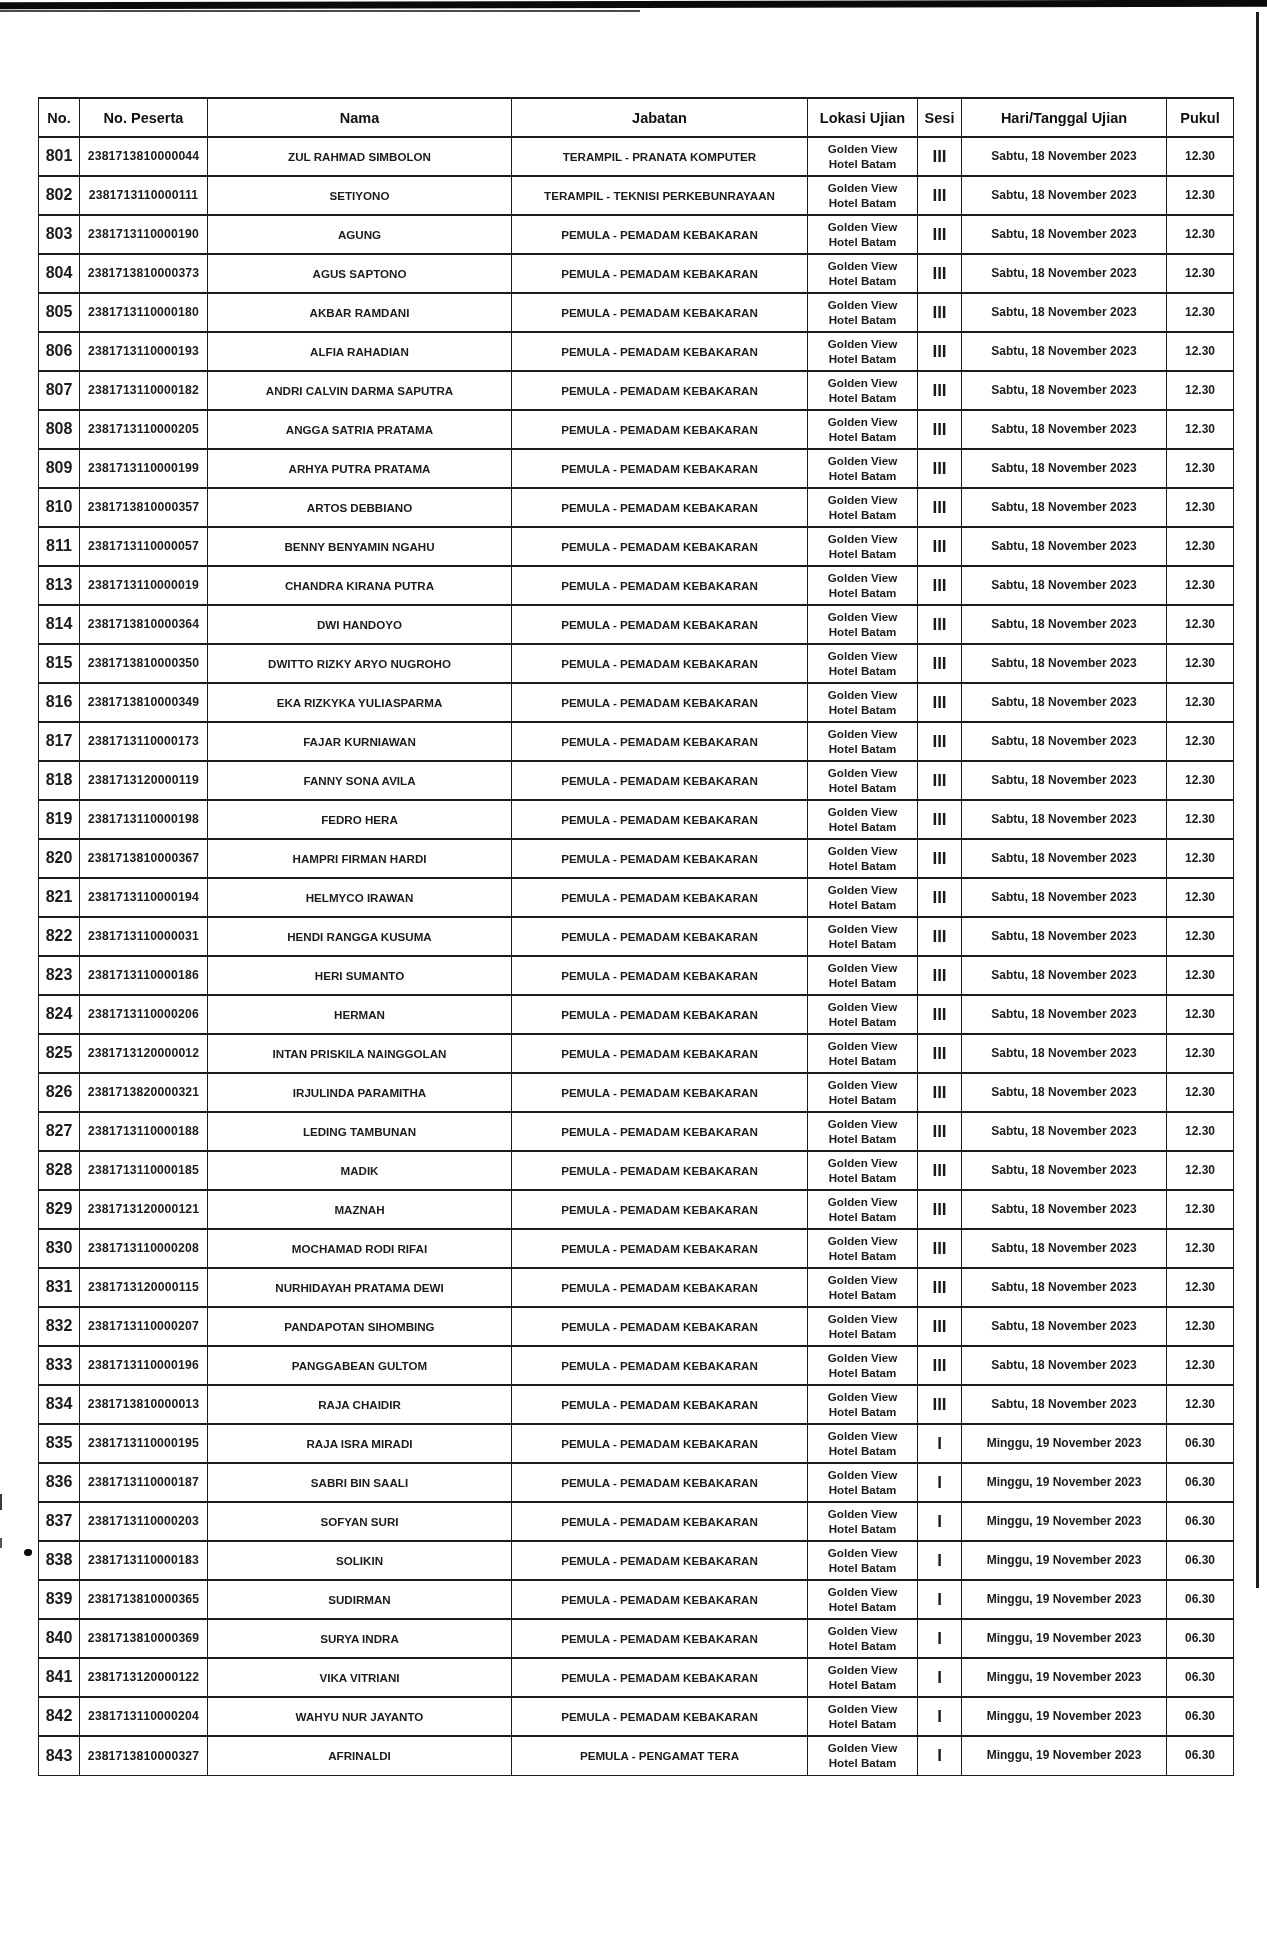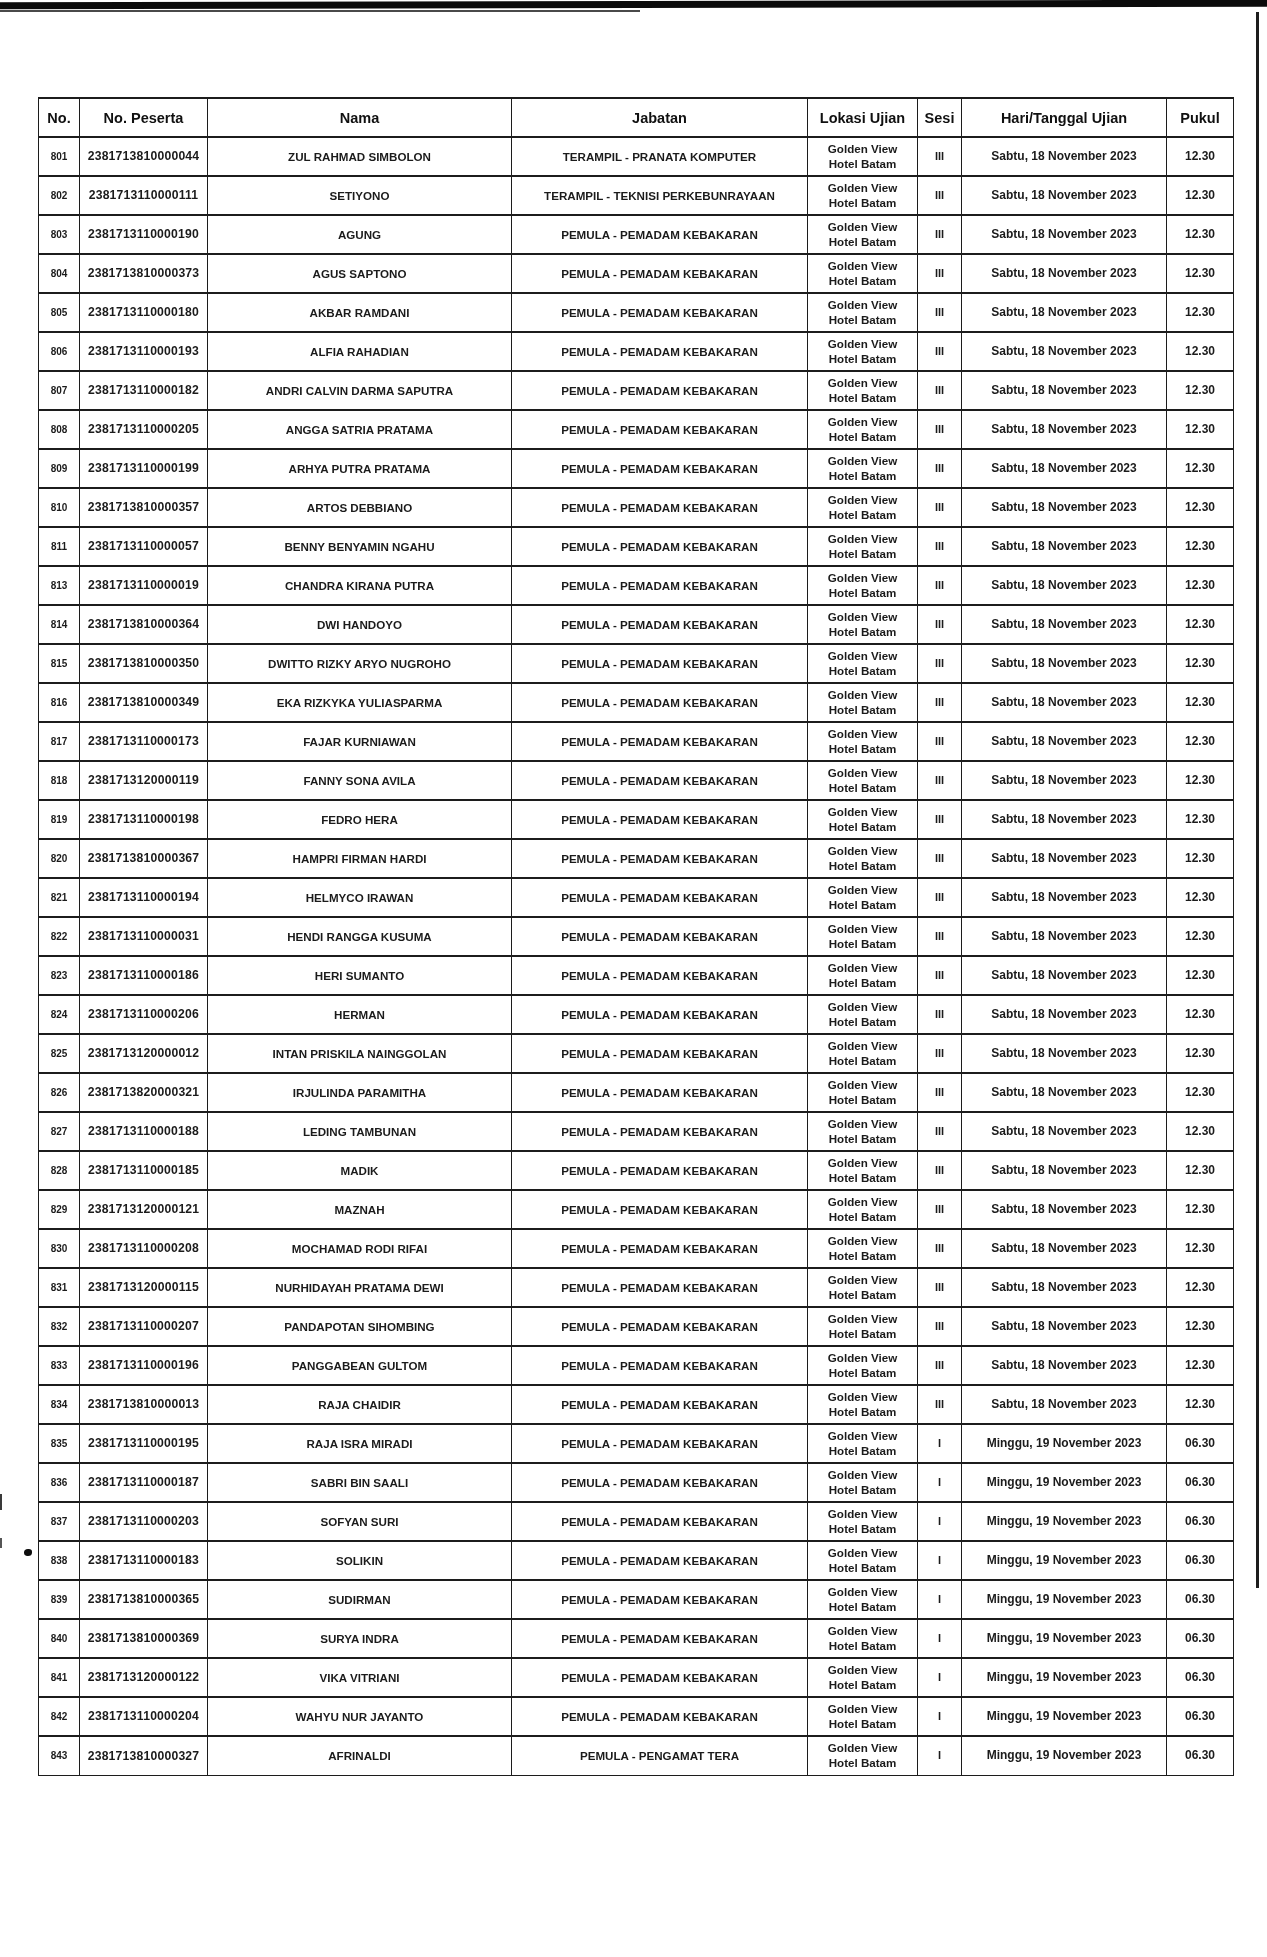--- a/index.html
+++ b/index.html
@@ -83,24 +83,24 @@
   table.schedule tbody tr {
     height: 39px;
   }
   table.schedule tbody td {
     font-size: 11.6px;
     font-weight: 700;
     color: #1b1b1b;
     border-top-width: 2px;
     line-height: 1.15;
   }
-  table.schedule tbody td.c-no { font-size: 10px; }
+  table.schedule tbody td.c-no { font-size: 16px; }
   table.schedule tbody td.c-peserta { font-size: 12.2px; letter-spacing: 0.2px; }
   table.schedule tbody td.c-lokasi { font-size: 11.6px; line-height: 1.25; }
-  table.schedule tbody td.c-sesi { font-size: 11px; }
+  table.schedule tbody td.c-sesi { font-size: 17px; }
   table.schedule tbody td.c-hari { font-size: 12px; margin-top: 40px; }
   table.schedule tbody td.c-pukul { font-size: 12px; }
   
   .page-number {
     position: absolute;
     top: 1982px; left: 618px;
     width: 32px;
     text-align: center;
     font-size: 13px;
     font-weight: 700;

